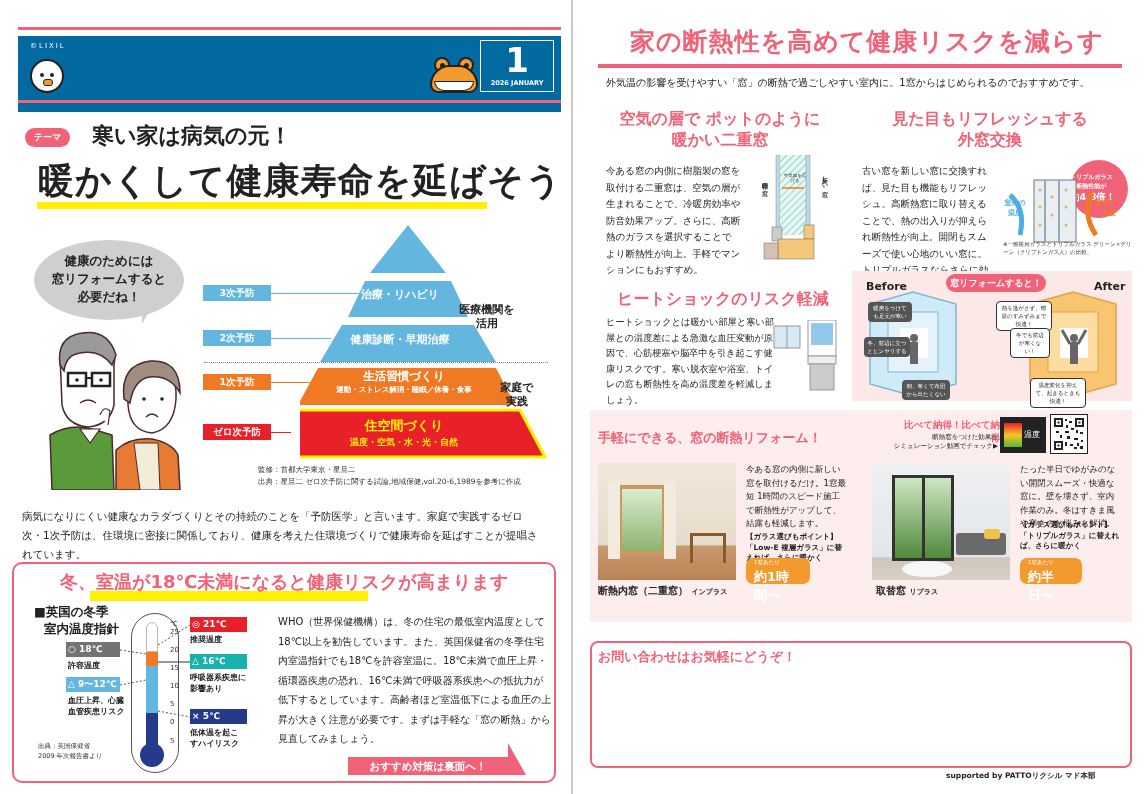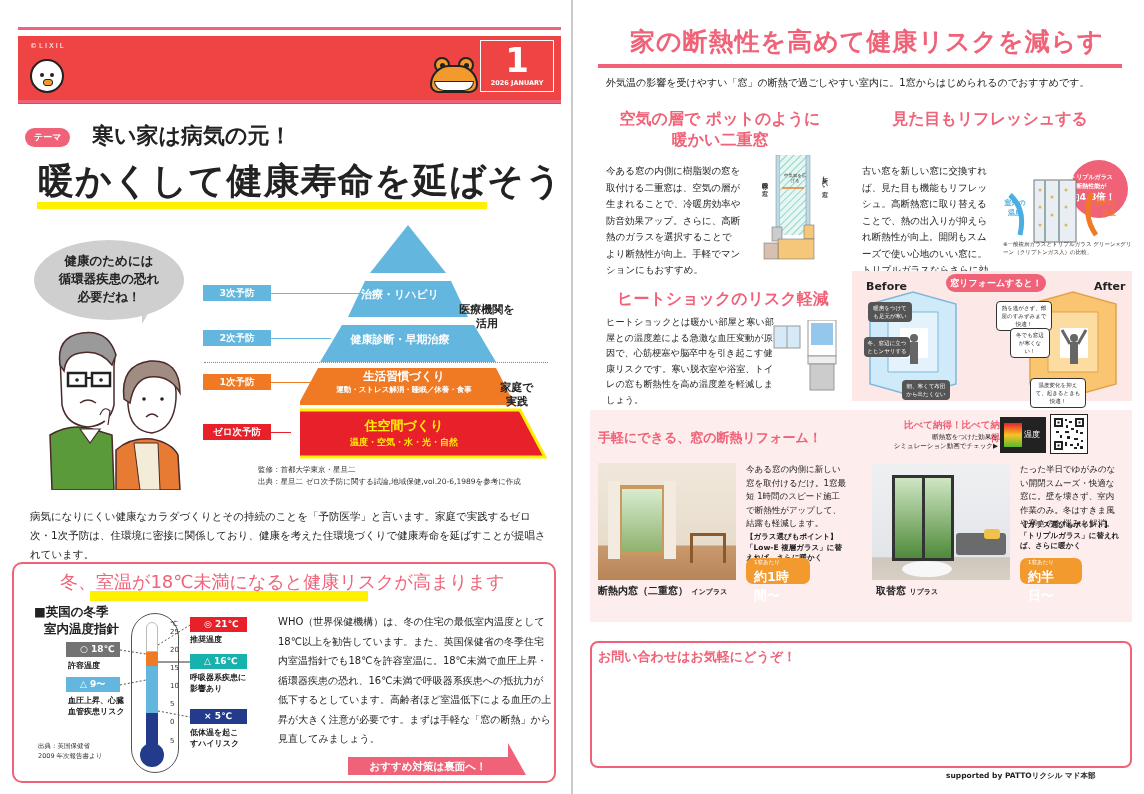--- a/index.html
+++ b/index.html
@@ -3,21 +3,21 @@
 <meta charset="utf-8">
 <style>
 *{box-sizing:border-box;margin:0;padding:0}
 html,body{width:1144px;height:794px;background:#fff;overflow:hidden}
 body{position:relative;font-family:"DejaVu Sans","Liberation Sans",sans-serif;color:#333}
 .abs{position:absolute}
 .page-divider{position:absolute;left:571px;top:0;width:2px;height:794px;background:#c9c9c9}
 
 
 .hdr-line{position:absolute;left:18px;width:543px;height:3px;background:#f06277}
-.hdr{position:absolute;left:18px;top:36px;width:543px;height:68px;background:#ef4444;color:#fff}
+.hdr{position:absolute;left:18px;top:36px;width:543px;height:76px;background:#0369a1;color:#fff}
 .hdr .lixil{position:absolute;left:12px;top:6px;font-size:7px;letter-spacing:2px}
 .hdr .sub{position:absolute;left:90px;top:6px;font-size:13px;font-weight:bold}
 .hdr .title{position:absolute;left:76px;top:24px;font-size:28px;font-weight:bold;letter-spacing:1px;white-space:nowrap}
 .hdr .title small{font-size:16px}
 .chick{position:absolute;left:12px;top:23px;width:34px;height:34px;border-radius:50%;background:#fff;border:2px solid #222}
 .chick::before,.chick::after{content:"";position:absolute;top:12px;width:4px;height:4px;background:#222;border-radius:50%}
 .chick::before{left:8px}.chick::after{right:8px}
 .chick .beak{position:absolute;left:11px;top:18px;width:10px;height:7px;background:#f29a2e;border:1.5px solid #222;border-radius:3px}
 .frog{position:absolute;left:412px;top:21px;width:48px;height:36px}
 .frog .body{position:absolute;left:0;top:8px;width:48px;height:28px;background:#f29a2e;border:2px solid #222;border-radius:24px 24px 10px 10px}
@@ -39,27 +39,27 @@
 
 .people{position:absolute;left:30px;top:325px;width:160px;height:165px}
 
 .pyr-label{position:absolute;left:203px;height:16px;color:#fff;font-size:9.5px;font-weight:bold;text-align:center;line-height:16px;width:68px}
 .pyr-line{position:absolute;height:1px}
 .pyr-side{position:absolute;font-size:11px;font-weight:bold;color:#222;text-align:center;line-height:14px}
 .pyr-dotted{position:absolute;left:204px;top:362px;width:344px;border-top:1.5px dotted #888}
 .pyr-seg{position:absolute;color:#fff;text-align:center;font-weight:bold}
 .src{position:absolute;left:258px;font-size:7.5px;color:#333}
 
-.para{position:absolute;left:30px;top:507px;width:520px;font-size:10.5px;line-height:19px;color:#222}
+.para{position:absolute;left:22px;top:507px;width:520px;font-size:10.5px;line-height:19px;color:#222}
 
 .winter-box{position:absolute;left:12px;top:562px;width:544px;height:221px;border:2px solid #f06277;border-radius:10px}
-.winter-title{position:absolute;left:60px;top:570px;font-size:18px;font-weight:normal;color:#f06277;white-space:nowrap}
+.winter-title{position:absolute;left:60px;top:570px;font-size:18px;font-weight:bold;color:#f06277;white-space:nowrap}
 .winter-hl{position:absolute;left:90px;top:591px;width:278px;height:10px;background:#fff000}
 .chart-title{position:absolute;left:34px;top:603px;font-size:12.5px;font-weight:bold;color:#222;line-height:17px}
-.tlabel{position:absolute;height:15px;color:#fff;font-size:9px;font-weight:bold;line-height:15px;padding-left:14px}
+.tlabel{position:absolute;height:15px;color:#fff;font-size:9px;font-weight:bold;line-height:15px;padding-left:2px}
 .tnote{position:absolute;font-size:8px;font-weight:bold;color:#222;line-height:11px}
 .thermo-outer{position:absolute;left:131px;top:613px;width:48px;height:160px;border:1.5px solid #555;border-radius:24px}
 .tick-lbl{position:absolute;left:170px;font-size:7px;color:#333}
 .who-text{position:absolute;left:278px;top:612px;width:275px;font-size:10px;line-height:19.5px;color:#222}
 .recommend{position:absolute;left:348px;top:757px;width:160px;height:18px;background:#f06277;color:#fff;font-size:10.5px;font-weight:bold;text-align:center;line-height:18px}
 .recommend::after{content:"";position:absolute;right:-18px;top:-14px;border-left:18px solid #f06277;border-top:32px solid transparent}
 .cite{position:absolute;left:38px;top:741px;font-size:6.5px;color:#333;line-height:10px}
 
 
 .r-title{position:absolute;left:630px;top:25px;font-size:25px;font-weight:bold;color:#f06277;white-space:nowrap;letter-spacing:1px}
@@ -121,21 +121,21 @@
   </div>
   <div class="hdr-line" style="top:100px"></div>
 
   <span class="theme-pill">テーマ</span>
   <div class="theme-h1">寒い家は病気の元！</div>
   <div class="yellow-ul"></div>
   <div class="theme-h2">暖かくして健康寿命を延ばそう</div>
 
   <div class="bubble">
     <div>健康のためには</div>
-    <div>循環器疾患の恐れ</div>
+    <div>窓リフォームすると</div>
     <div>必要だね！</div>
   </div>
 
   <svg class="people" viewBox="0 0 160 165">
 
     <path d="M22 165 L20 110 Q40 98 62 104 L82 110 L84 165 Z" fill="#5a9a3b" stroke="#4a2a2a" stroke-width="1.5"></path>
     <path d="M50 104 L60 118 L70 104 Z" fill="#fff" stroke="#4a2a2a" stroke-width="1.2"></path>
     <path d="M30 30 Q38 8 70 14 Q88 18 84 40 L84 80 Q80 100 58 102 Q36 100 32 80 Z" fill="#fff" stroke="#4a2a2a" stroke-width="1.5"></path>
     <path d="M30 40 Q26 12 52 8 Q78 4 86 30 L82 40 Q70 24 50 28 Q36 30 34 46 Z" fill="#9a9a9a" stroke="#4a2a2a" stroke-width="1.5"></path>
     <rect x="38" y="48" width="18" height="13" fill="none" stroke="#222" stroke-width="2.5"></rect>
@@ -282,20 +282,21 @@
     <rect x="46" y="70" width="10" height="14" fill="#f5c77a" stroke="#666" stroke-width=".5"></rect>
     <rect x="20" y="84" width="36" height="20" fill="#f5c77a" stroke="#666" stroke-width=".5"></rect>
     <rect x="6" y="88" width="14" height="16" fill="#d8c0b0" stroke="#666" stroke-width=".5"></rect>
   </svg>
   <div class="abs" style="left:760px;top:178px;font-size:6px;writing-mode:vertical-rl;font-weight:bold">既存の窓</div>
   <div class="abs" style="left:820px;top:172px;font-size:6px;writing-mode:vertical-rl;font-weight:bold">新しい窓</div>
   <div class="abs" style="left:783px;top:173px;font-size:4.5px;width:24px;text-align:center">空気層を広げる</div>
 
   <div class="sec-h" style="left:860px;top:108px;width:260px">
     <div>見た目もリフレッシュする</div>
+    <div>外窓交換</div>
   </div>
   <p class="sec-p" style="left:862px;top:163px;width:132px">古い窓を新しい窓に交換すれば、見た目も機能もリフレッシュ。高断熱窓に取り替えることで、熱の出入りが抑えられ断熱性が向上。開閉もスムーズで使い心地のいい窓に。トリプルガラスならさらに効果アップ。</p>
   <div class="abs" style="left:1070px;top:160px;width:58px;height:58px;border-radius:50%;background:#f06277;color:#fff;text-align:left;font-size:6px;line-height:9px;padding-top:12px;font-weight:bold">
     <div>トリプルガラス</div>
     <div>は断熱性能が</div>
     <div style="font-size:9.5px;line-height:13px">約4.8倍！</div>
   </div>
   <svg class="abs" style="left:1000px;top:175px" width="110" height="75" viewBox="0 0 110 75">
     <rect x="34" y="5" width="42" height="62" fill="#e8eef3" stroke="#777"></rect>
     <rect x="44" y="5" width="2" height="62" fill="#9aa"></rect>

